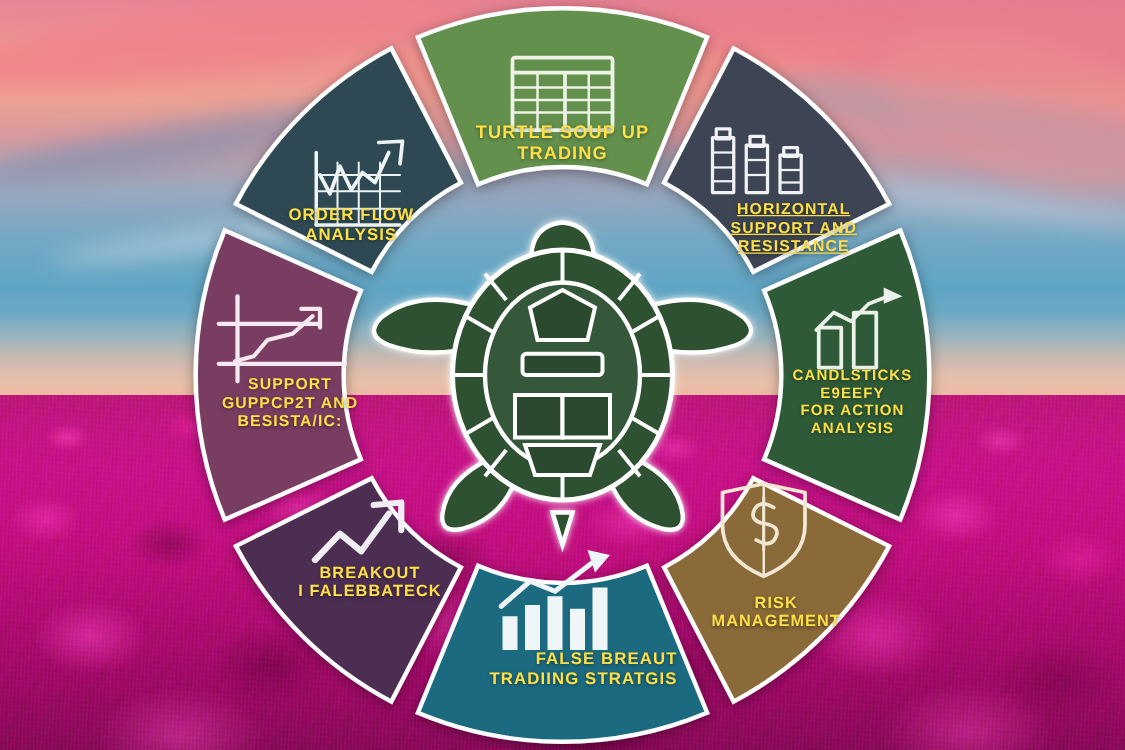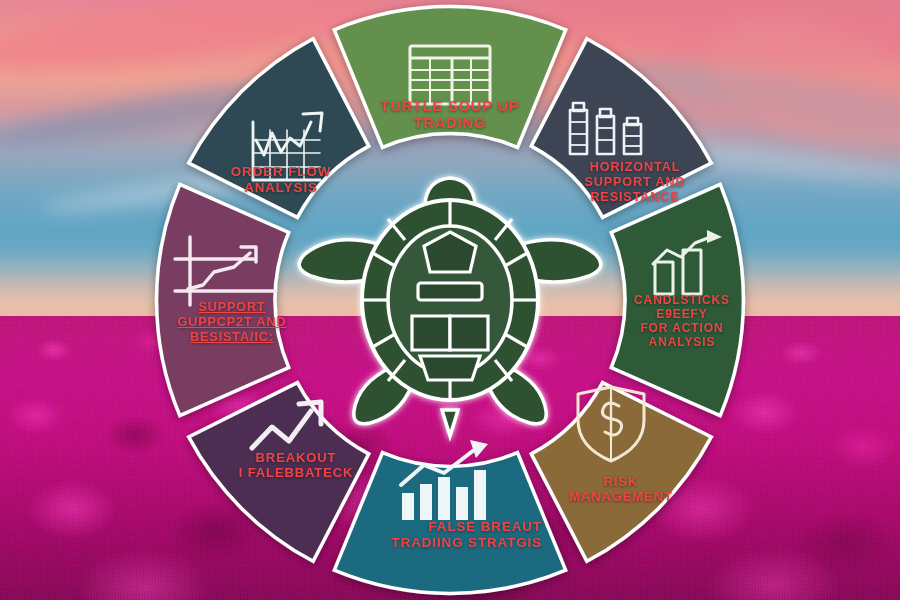--- a/index.html
+++ b/index.html
@@ -81,21 +81,21 @@
     opacity:.28;mix-blend-mode:overlay;
     background-image:
       repeating-linear-gradient(92deg, rgba(255,255,255,.18) 0 1px, rgba(0,0,0,.18) 1px 3px),
       repeating-linear-gradient(4deg, rgba(255,255,255,.12) 0 1px, rgba(0,0,0,.14) 1px 4px);
   }
 
   
   .wheel{position:absolute;left:0;top:0;width:900px;height:600px;}
   .seg-label{
     position:absolute;
-    color:#ef4444;
+    color:#fde047;
     font-weight:700;
     letter-spacing:.9px;
     text-align:center;
     text-transform:uppercase;
     line-height:1.18;
     text-shadow:0 1px 3px rgba(0,0,0,.45);
     pointer-events:none;
     white-space:pre-line;
   }
   svg{display:block;overflow:visible;}
@@ -266,38 +266,38 @@
         <path d="M 412 316 l 38 0 l 0 34 l -38 0 Z"></path>
         <path d="M 450 316 l 38 0 l 0 34 l -38 0 Z"></path>
         <path d="M 420 356 l 60 0 l -8 24 l -44 0 Z"></path>
       </g>
     </g>
   </svg>
 
   <div class="seg-label" style="left:360px;top:98px;width:180px;font-size:14.5px;">TURTLE SOUP UP
 TRADING</div>
 
-  <div class="seg-label" style="left:562px;top:160px;width:146px;font-size:12.6px;">HORIZONTAL
+  <div class="seg-label" style="left:562px;top:160px;width:146px;font-size:12.6px;text-decoration:underline;">HORIZONTAL
 SUPPORT AND
 RESISTANCE</div>
 
   <div class="seg-label" style="left:612px;top:293px;width:140px;font-size:12px;">CANDLSTICKS
 E9EEFY
 FOR ACTION
 ANALYSIS</div>
 
   <div class="seg-label" style="left:546px;top:447px;width:150px;font-size:13px;margin-top:27px;">RISK
 MANAGEMENT</div>
 
   <div class="seg-label" style="left:362px;top:519px;width:180px;font-size:13.4px;text-align:right;">FALSE BREAUT
 TRADIING STRATGIS</div>
 
   <div class="seg-label" style="left:216px;top:450px;width:160px;font-size:13px;">BREAKOUT
 I FALEbBATECK</div>
 
-  <div class="seg-label" style="left:158px;top:300px;width:148px;font-size:12.6px;text-decoration:underline;">SUPPORT
+  <div class="seg-label" style="left:158px;top:300px;width:148px;font-size:12.6px;">SUPPORT
 GUPPCP2T AND
 BESISTA/IC:</div>
 
   <div class="seg-label" style="left:205px;top:164px;width:152px;font-size:13.4px;">ORDER FLOW
 ANALYSIS</div>
 
 </div>
 
 </body></html>

